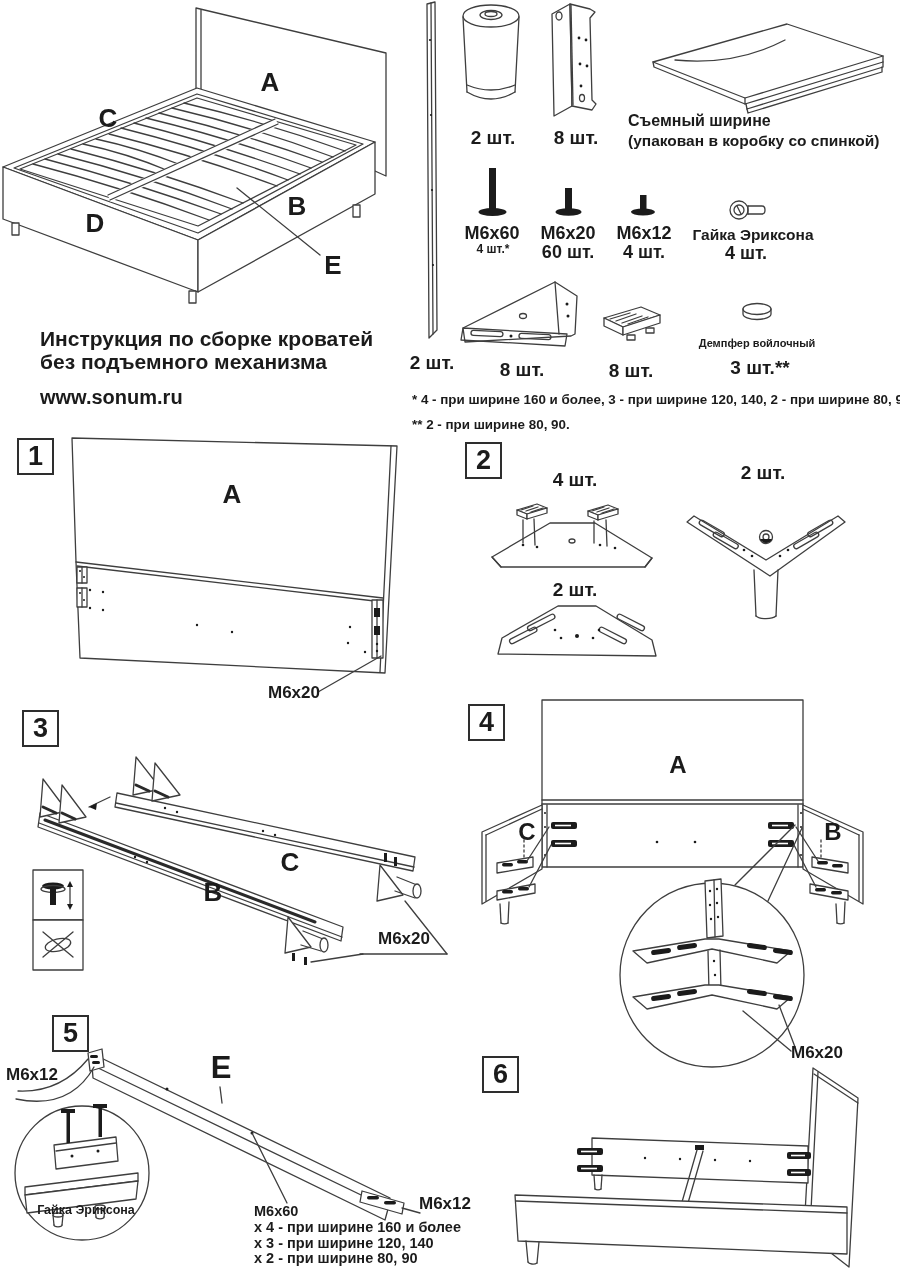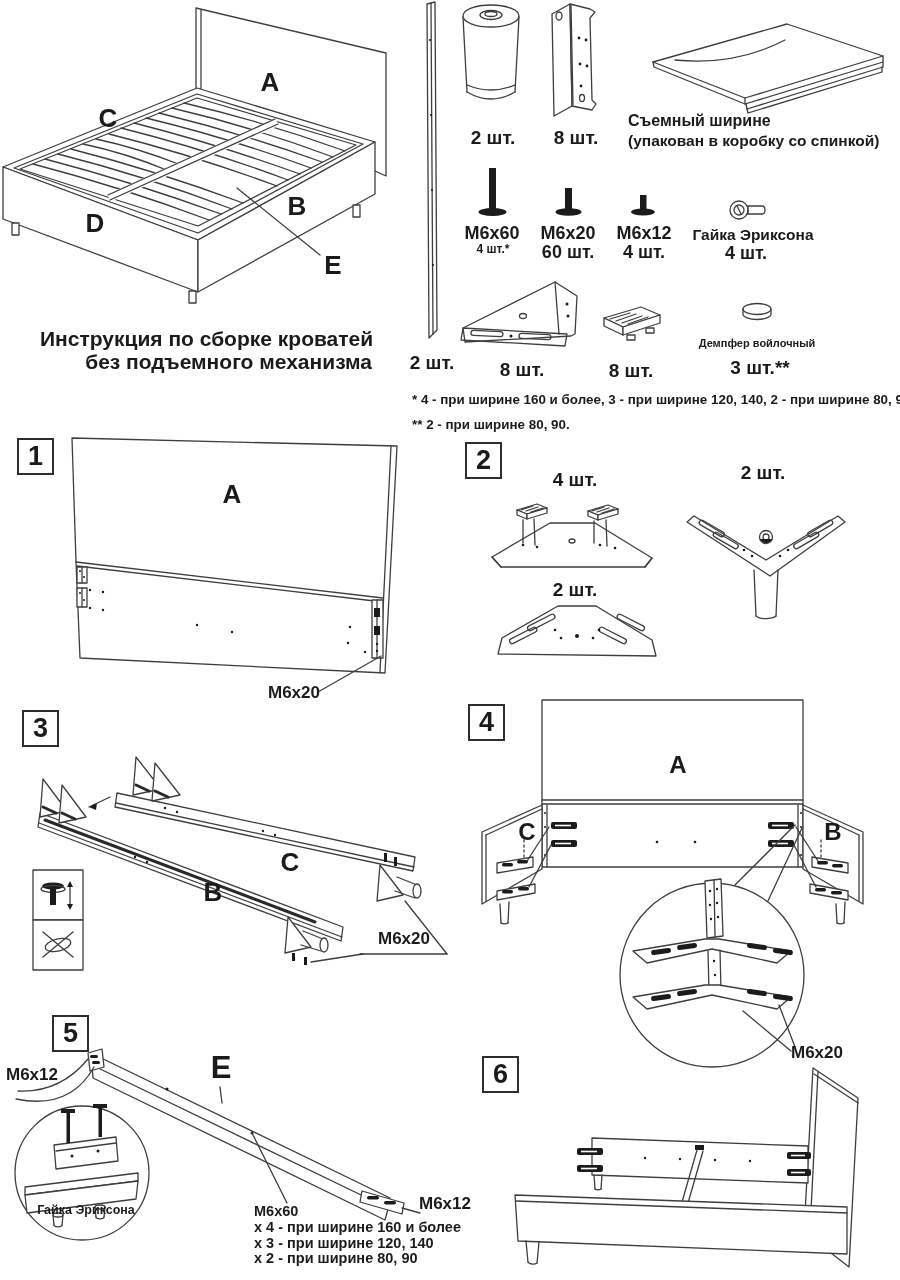--- a/index.html
+++ b/index.html
@@ -1,20 +1,20 @@
 <!DOCTYPE html>
 <html><head>
 <meta charset="utf-8">
 <style>
   html,body{margin:0;padding:0;background:#888;}
   #sheet{position:relative;width:900px;height:1280px;background:#ffffff;
          font-family:"Liberation Sans",sans-serif;color:#1b1b1b;overflow:hidden;}
   .lbl{position:absolute;font-weight:bold;white-space:nowrap;line-height:1.08;}
   .c{transform:translateX(-50%);}
-  .ctr{text-align:right;}
+  .ctr{text-align:left;}
   .stepnum{position:absolute;width:33px;height:33px;border:2.2px solid #2e2e2e;background:#fff;
            display:flex;align-items:center;justify-content:center;
            font-size:27px;font-weight:bold;color:#1b1b1b;}
   svg{position:absolute;overflow:visible;}
   .ln{stroke:#3e3e3e;stroke-width:1.3;fill:none;stroke-linejoin:round;stroke-linecap:round;}
   .wh{stroke:#3e3e3e;stroke-width:1.3;fill:#ffffff;stroke-linejoin:round;}
   .bk{fill:#1b1b1b;stroke:none;}
   .thick{stroke:#2a2a2a;stroke-width:3;fill:none;stroke-linecap:round;}
 </style>
 </head>
@@ -63,20 +63,21 @@
   <div class="lbl c" style="left:270px;top:68px;font-size:26px">A</div>
   <div class="lbl c" style="left:108px;top:104px;font-size:26px">C</div>
   <div class="lbl c" style="left:95px;top:209px;font-size:26px">D</div>
   <div class="lbl c" style="left:297px;top:192px;font-size:26px">B</div>
   <div class="lbl c" style="left:333px;top:251px;font-size:26px">E</div>
 
   <div class="lbl ctr" style="left:40px;top:328px;width:332px;font-size:21px;transform:none">
     <div>Инструкция по сборке кроватей</div>
     <div>без подъемного механизма</div>
   </div>
+  <div class="lbl ctr" style="left:40px;top:387px;width:332px;font-size:20px">www.sonum.ru</div>
 
   <svg style="left:415px;top:0" width="36" height="348" viewBox="0 0 36 348">
     <polygon class="wh" points="12,4 20,2 22,330 14,338"></polygon>
     <line class="ln" x1="16" y1="3" x2="18" y2="334"></line>
     <circle class="bk" cx="15" cy="40" r="1.1"></circle>
       <circle class="bk" cx="16" cy="115" r="1.1"></circle>
     <circle class="bk" cx="17" cy="190" r="1.1"></circle>
       <circle class="bk" cx="18" cy="265" r="1.1"></circle>
   </svg>
   <div class="lbl c" style="left:432px;top:353px;font-size:19px">2 шт.</div>

